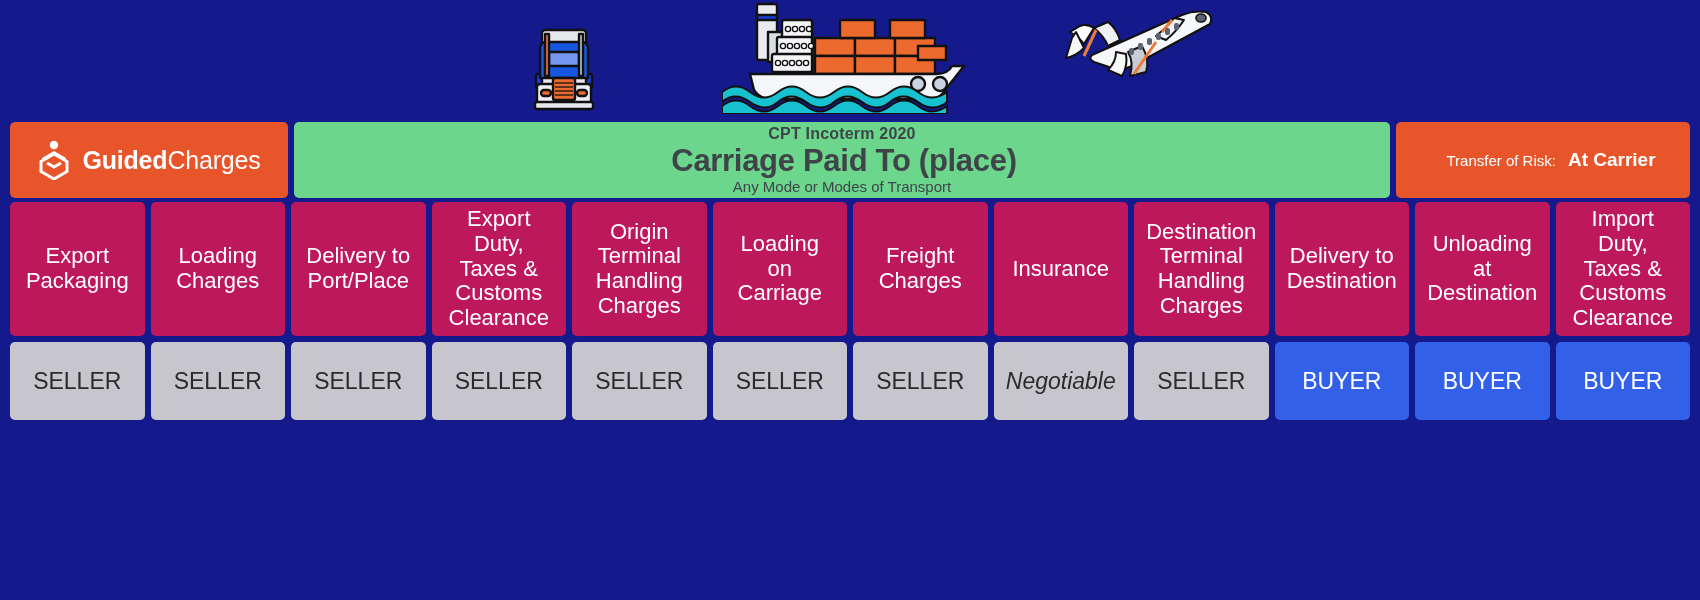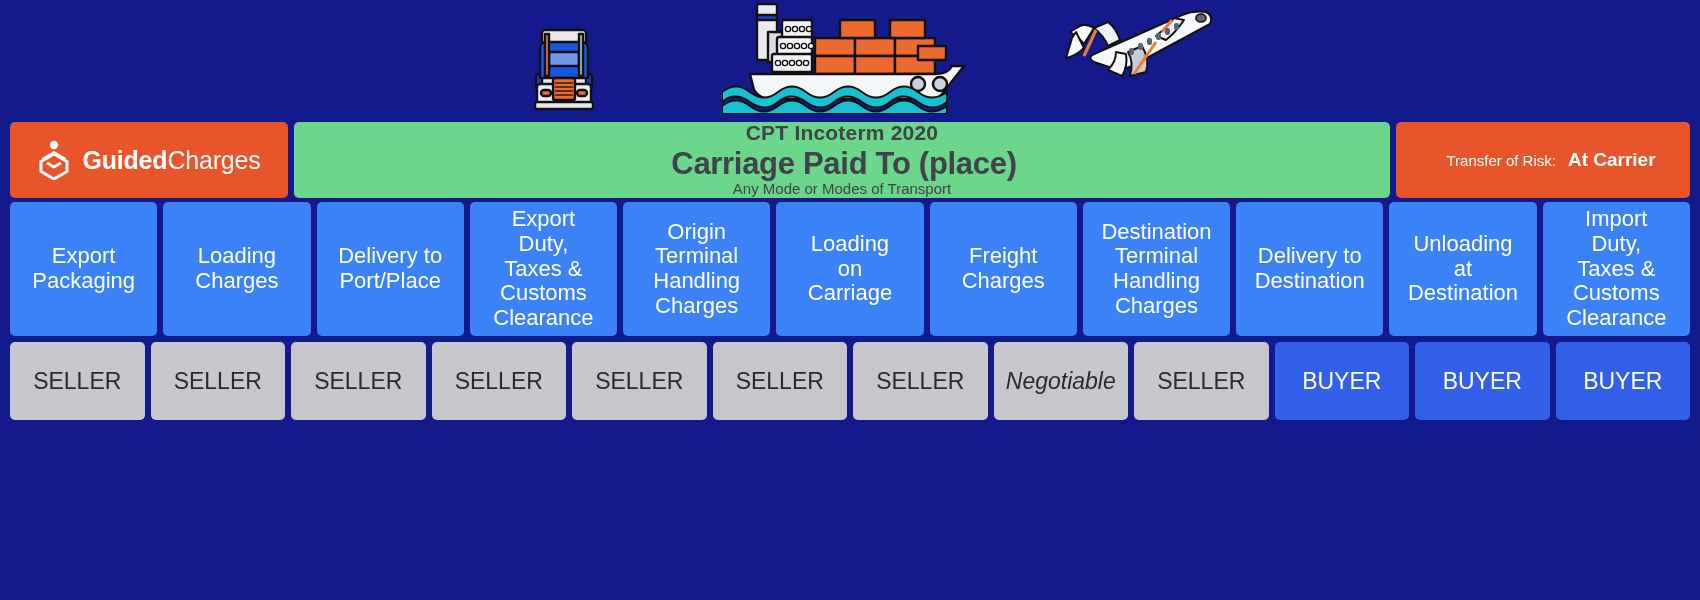--- a/index.html
+++ b/index.html
@@ -74,21 +74,21 @@
     background: #6bd68c;
     border-radius: 5px;
     display: flex;
     flex-direction: column;
     align-items: center;
     justify-content: center;
     color: #3f4449;
     line-height: 1.08;
   }
   .title-eyebrow {
-    font-size: 21px;
+    font-size: 16px;
     font-weight: bold;
     letter-spacing: 0.2px;
   }
   .title-main {
     font-size: 31px;
     font-weight: bold;
     letter-spacing: -0.3px;
     margin: 2px 0 1px 4px;
   }
   .title-sub {
@@ -129,21 +129,21 @@
     flex: 1 1 0;
     min-width: 0;
     border-radius: 5px;
     display: flex;
     align-items: center;
     justify-content: center;
     text-align: center;
     box-sizing: border-box;
   }
   .cell-category {
-    background: #3b82f6;
+    background: #be185d;
     color: #ffffff;
     font-size: 22px;
     line-height: 1.12;
     padding: 2px 1px;
   }
   .cell-resp {
     font-size: 23px;
   }
   .cell-resp.seller {
     background: #c6c6cc;
@@ -340,20 +340,25 @@
           </div>
         </div>
         <div class="cell cell-category">
           <div>
             <div>Freight</div>
             <div>Charges</div>
           </div>
         </div>
         <div class="cell cell-category">
           <div>
+            <div>Insurance</div>
+          </div>
+        </div>
+        <div class="cell cell-category">
+          <div>
             <div>Destination</div>
             <div>Terminal</div>
             <div>Handling</div>
             <div>Charges</div>
           </div>
         </div>
         <div class="cell cell-category">
           <div>
             <div>Delivery to</div>
             <div>Destination</div>

